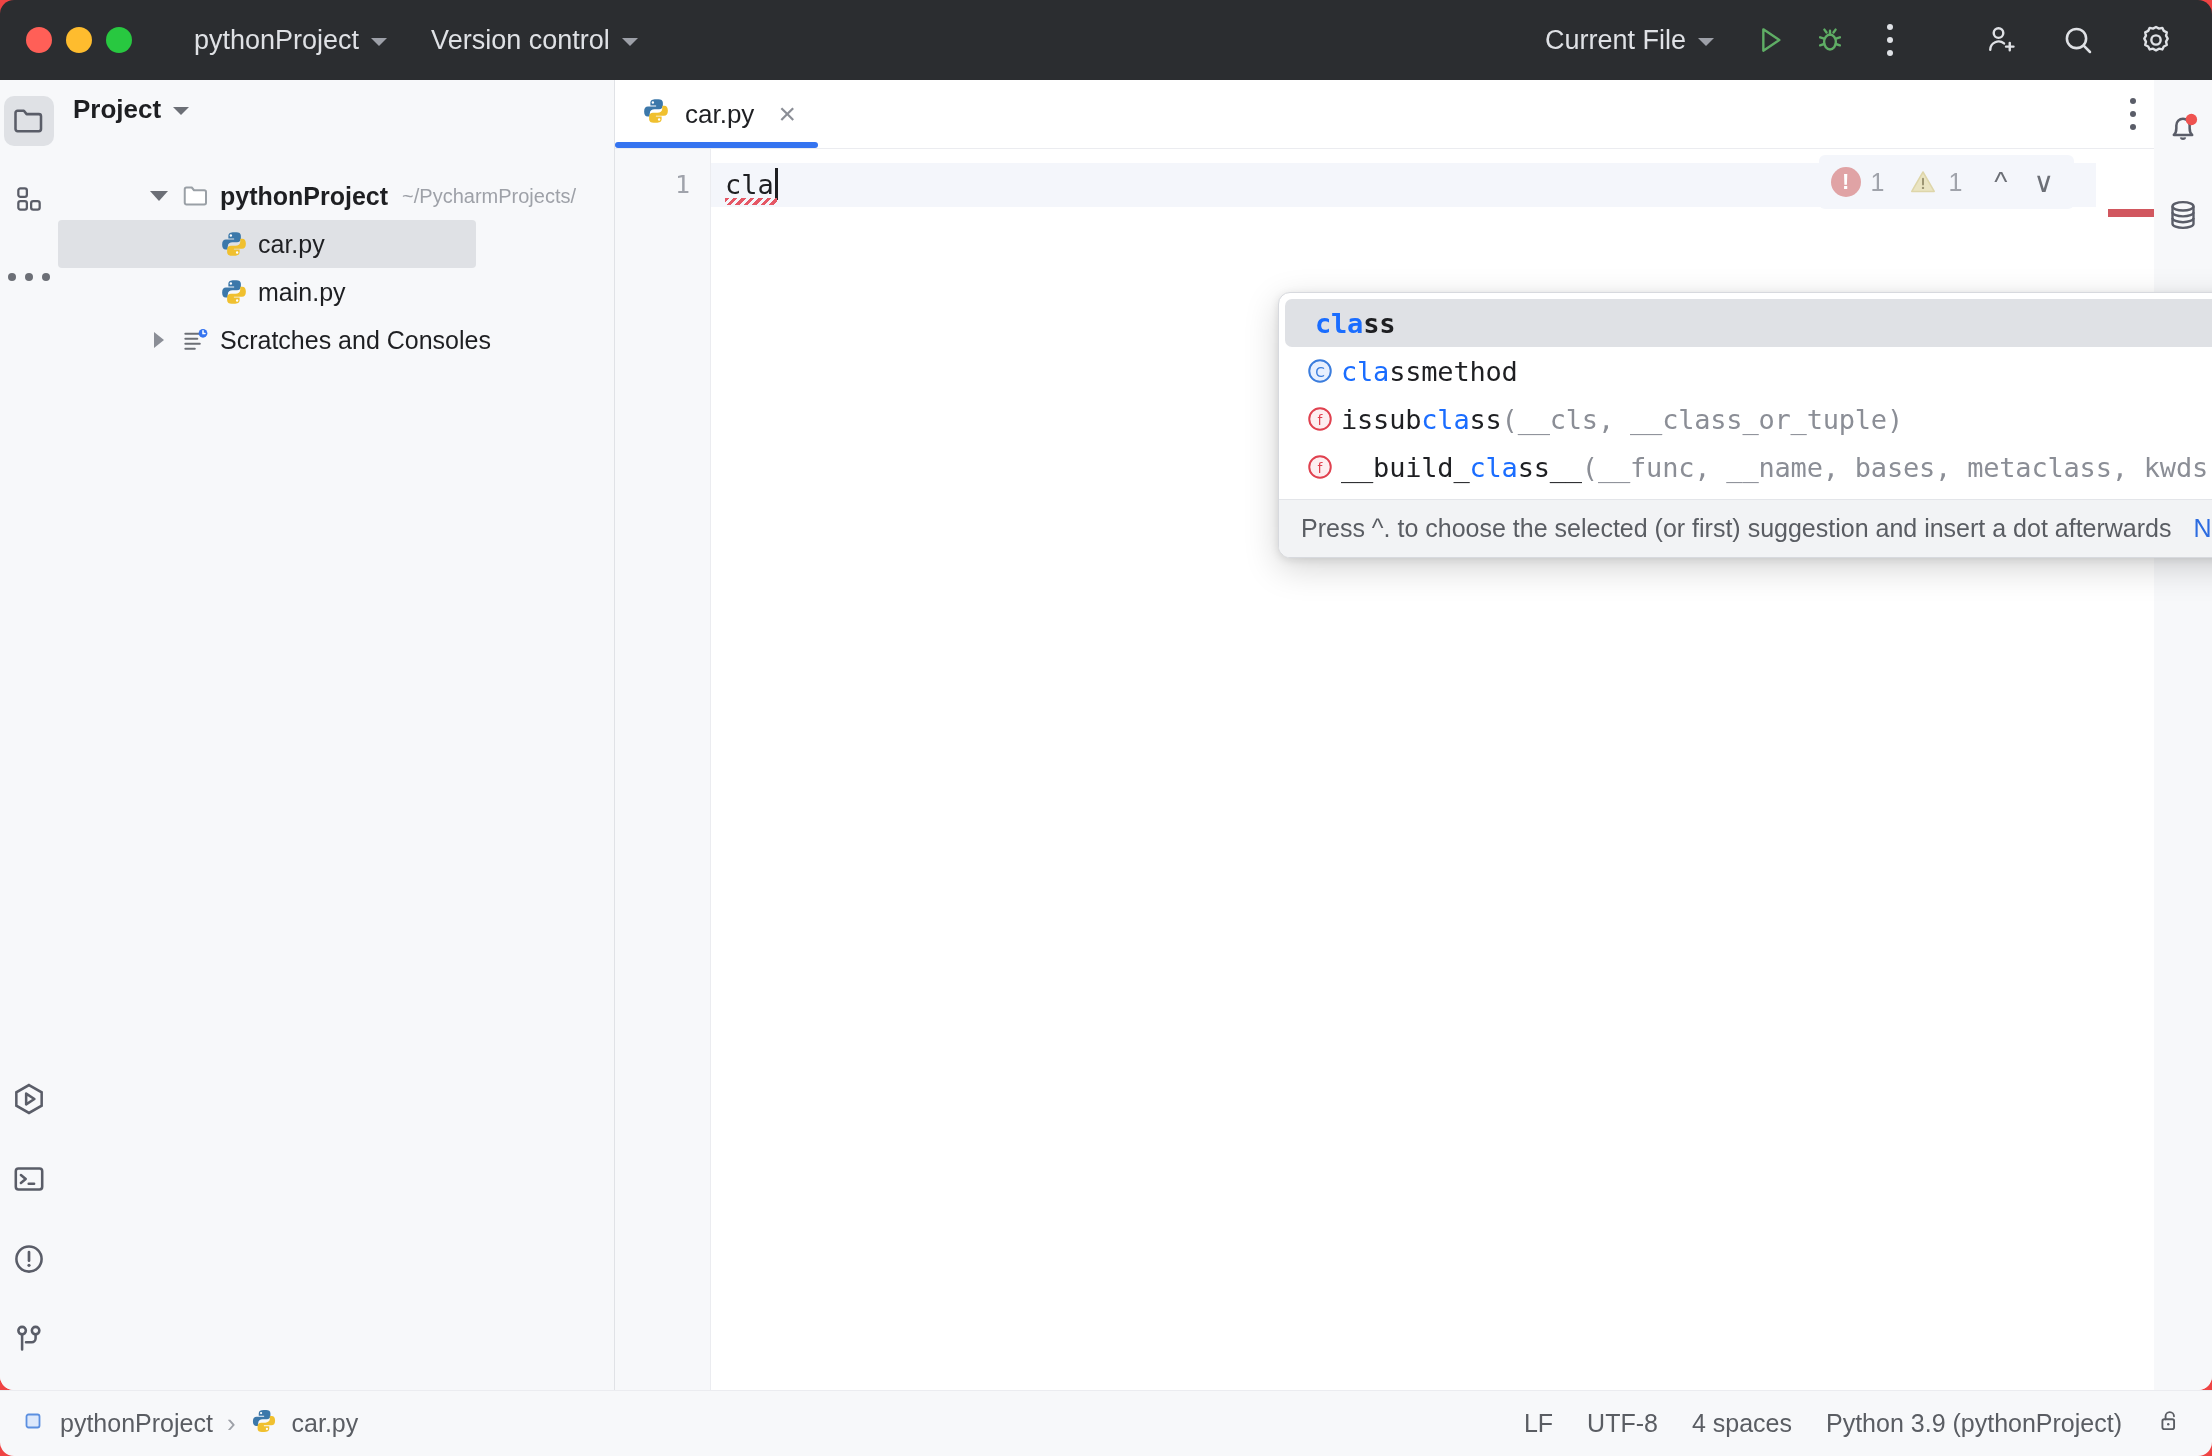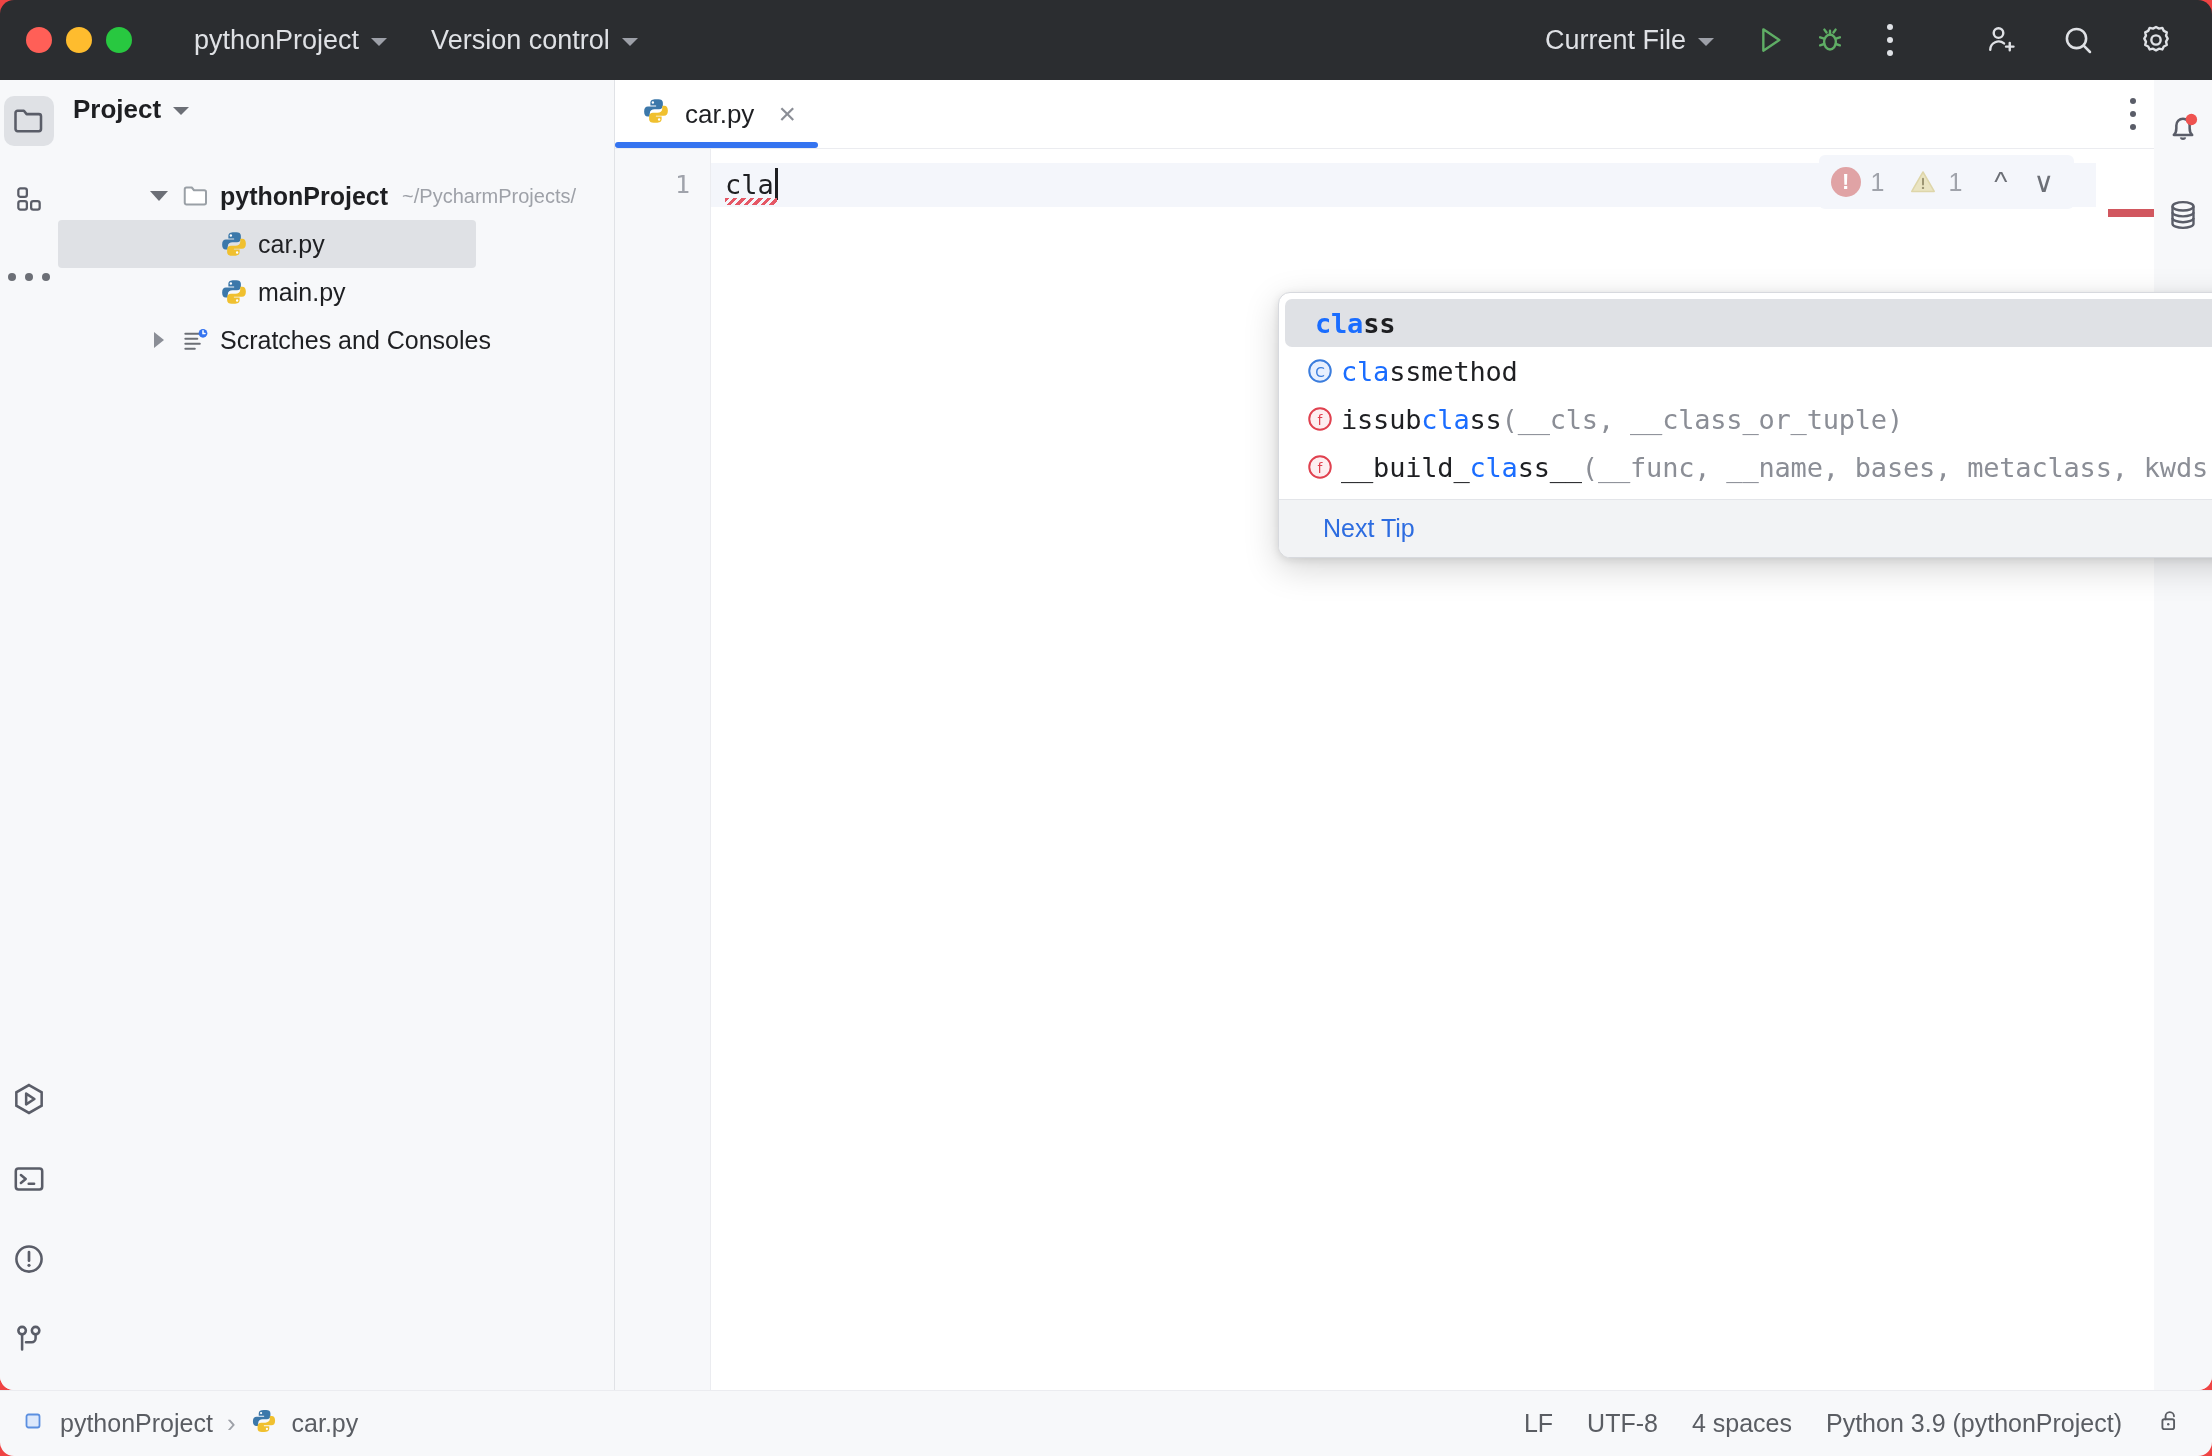--- a/index.html
+++ b/index.html
@@ -542,20 +542,21 @@
                 <circle cx="12" cy="12" r="8.6" fill="#fdeef0" stroke="#e0414f" stroke-width="1.6"></circle>
                 <text x="12" y="16.4" font-size="11" font-family="DejaVu Sans, sans-serif" fill="#e0414f" text-anchor="middle">f</text>
               </svg>
             </span>
             <span class="ac-name"><span>__build_</span><span class="m">cla</span><span>ss__</span><span class="args">(__func, __name, bases, metaclass, kwds)</span></span>
 
           </div>
         </div>
 
         <div class="ac-tip">
+          <span>Press ^. to choose the selected (or first) suggestion and insert a dot afterwards</span>
           <span class="next-tip">Next Tip</span>
 
         </div>
       </div>
     </div>
 
     <div class="rrail">
       <div class="rrail-btn">
         <svg width="38" height="38" viewBox="0 0 24 24">
           <path d="M6.2 17 h11.6 c-1.3-1.1-1.6-2.4-1.6-4.2 V11 a4.2 4.2 0 0 0 -8.4 0 v1.8 c0 1.8-.3 3.1-1.6 4.2z" fill="none" stroke="#5a5d68" stroke-width="1.6" stroke-linejoin="round"></path>

